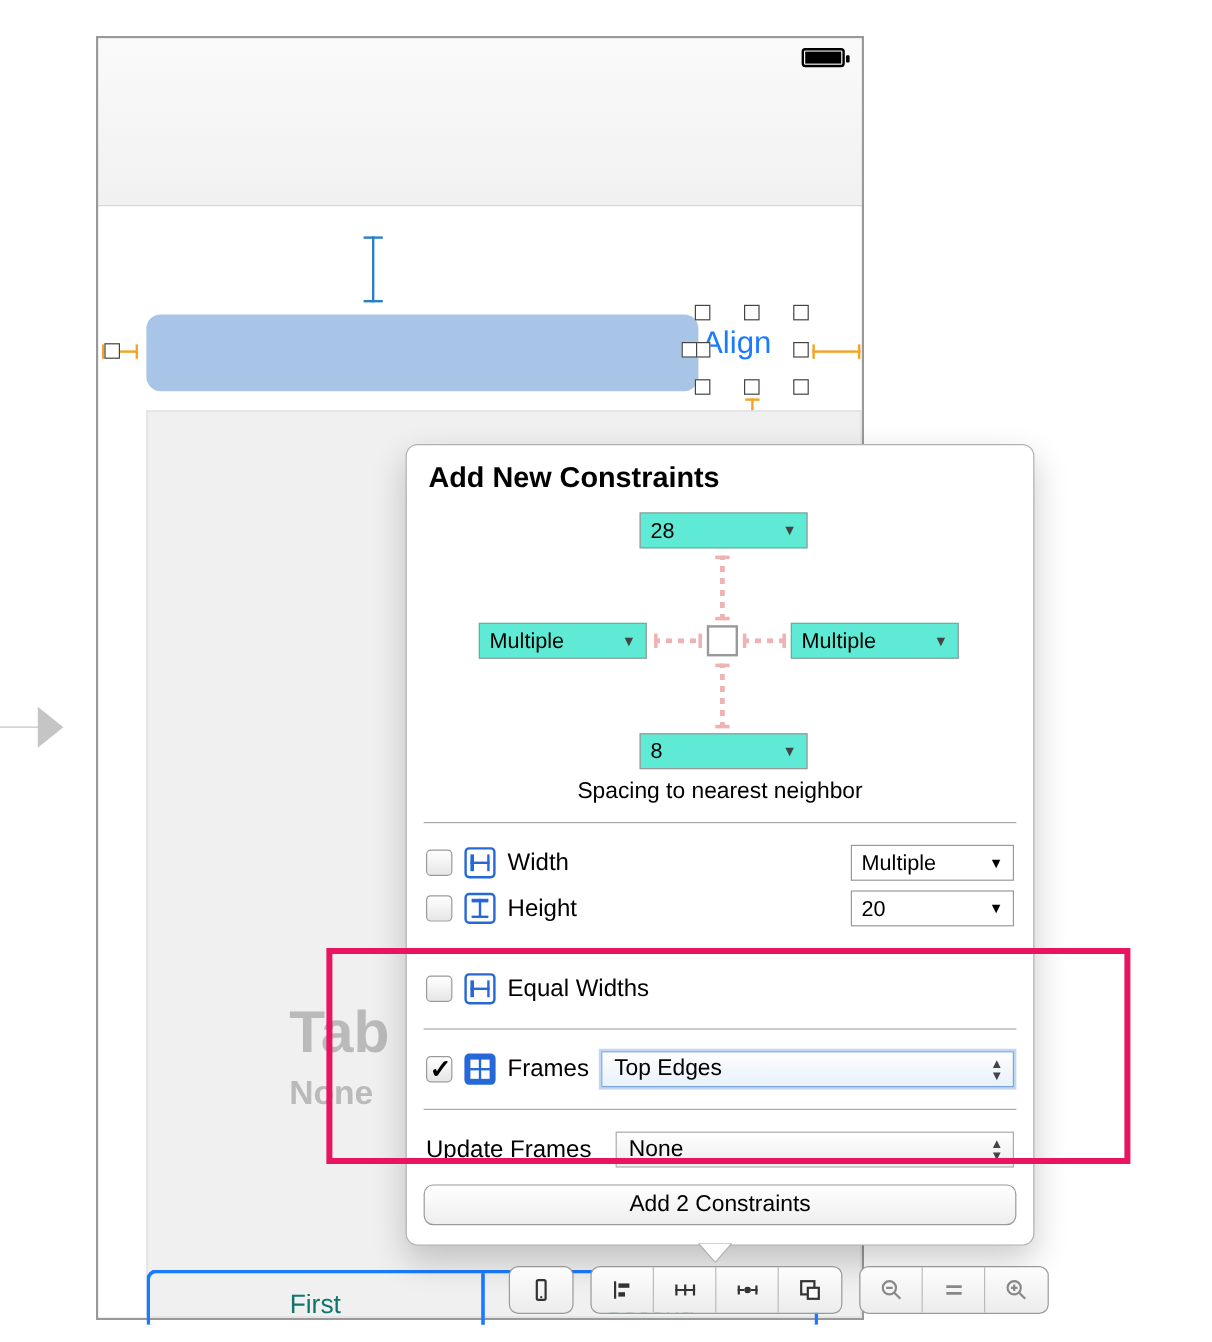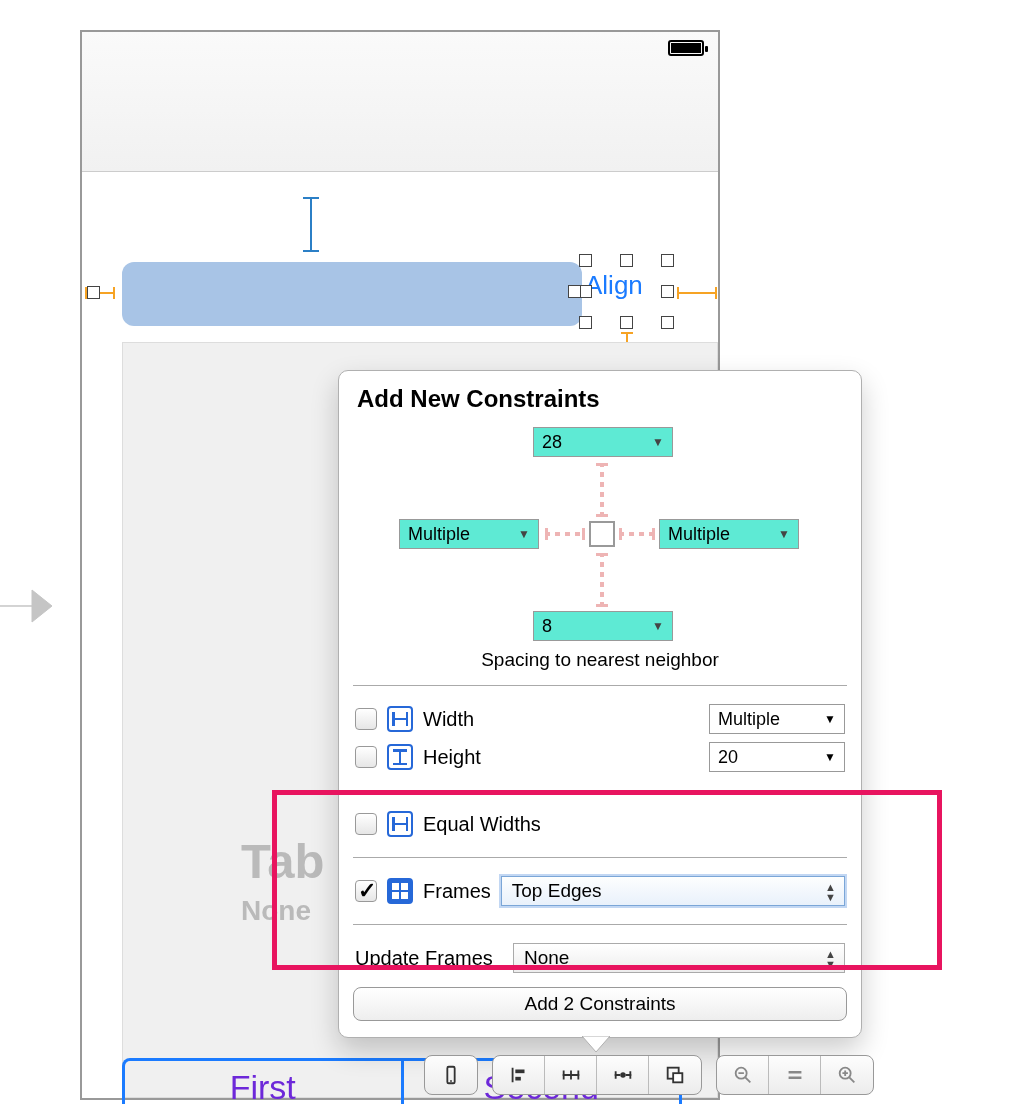--- a/index.html
+++ b/index.html
@@ -103,21 +103,21 @@
 .tbl-placeholder .t2{font-size:28px;font-weight:600;margin-top:6px;}
 .segmented{
   position:absolute;
   left:40px;bottom:-6px;
   width:560px;height:46px;
   border:3px solid #1b7bff;border-bottom:none;
   border-radius:8px 8px 0 0;
   display:flex;
 }
 .segmented div{
-  flex:1;text-align:center;line-height:52px;font-size:34px;color:#6d28d9;
+  flex:1;text-align:center;line-height:52px;font-size:22px;color:#0f766e;
 }
 .segmented div:first-child{border-right:3px solid #1b7bff;}
 
 .arrow{
   position:absolute;left:-4px;top:582px;
 }
 .arrow svg{display:block;}
 
 .popover{
   position:absolute;

